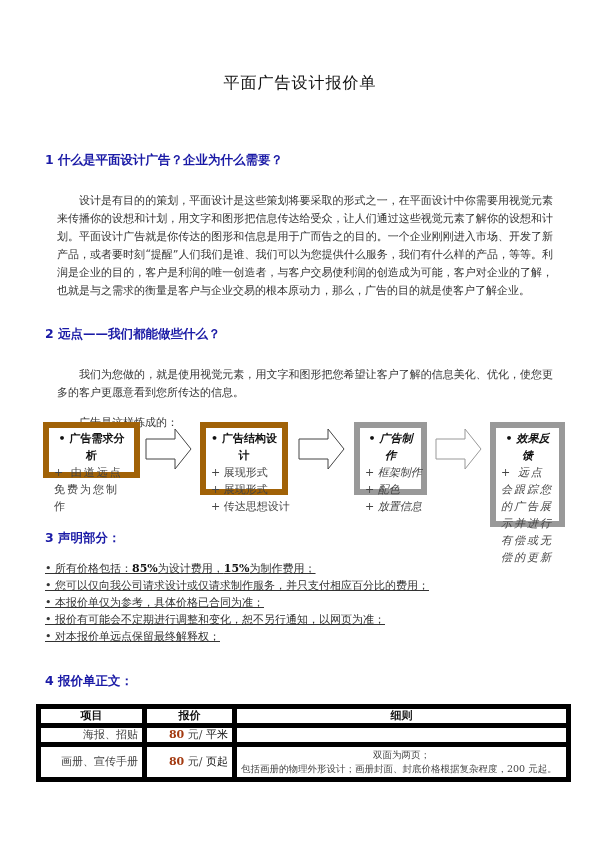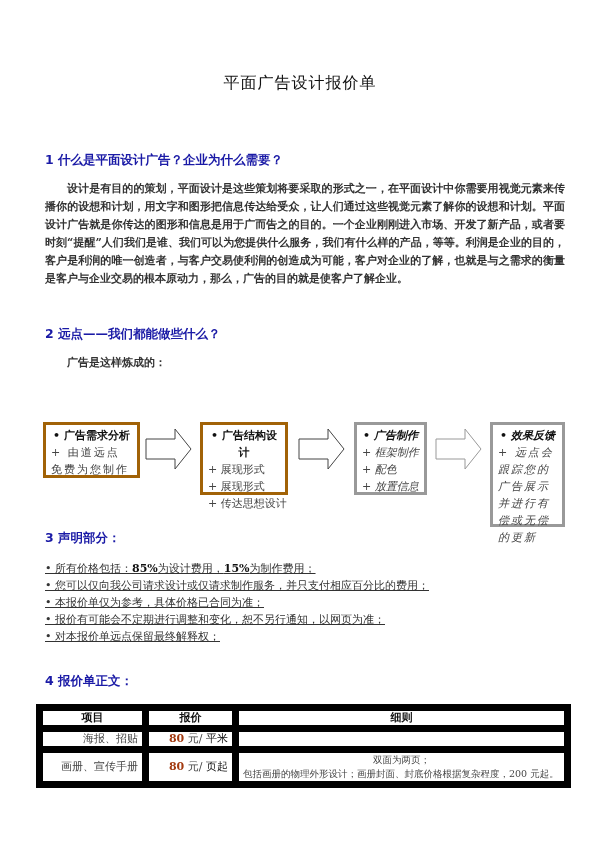--- a/index.html
+++ b/index.html
@@ -15,46 +15,46 @@
   }
   .h {
     position: absolute; left: 45px;
     font-family: "DejaVu Sans", "Liberation Sans", sans-serif;
     font-weight: bold; font-size: 12.5px; color: #1a1aa6;
   }
   .para {
     position: absolute; left: 45px; width: 520px;
     font-size: 11px; line-height: 18px; color: #333; text-align: justify;
   }
-  .para p { margin: 0; font-weight: bold; }
+  .para p { margin: 12px; }
   .indent { text-indent: 22px; }
 
   
   .fbox {
-    position: absolute; border: 3px solid #a16207; background: #fff;
+    position: absolute; border: 6px solid #a16207; background: #fff;
     font-size: 11px; line-height: 17px; color: #444; padding: 2px 5px;
     box-sizing: border-box;
   }
   .fbox.light { border-color: #999; font-style: italic; }
   .fbox .fhead { font-family: "DejaVu Sans", "Liberation Sans", sans-serif; font-weight: bold; color: #111; text-align: center; }
   .fbox .fitem { white-space: nowrap; }
   .fbox .fwrap { letter-spacing: 2px; }
   .arrow { position: absolute; }
 
   
   .stmt { position: absolute; left: 45px; width: 520px; font-size: 11px; line-height: 17px; color: #333; }
   .stmt .li { white-space: nowrap; text-decoration: underline; }
   .stmt b { color: #111; }
 
   
   table.quote {
     position: absolute; left: 36px; top: 704px; width: 535px;
     border-collapse: collapse; font-size: 11px; color: #444;
   }
-  table.quote th, table.quote td { border: 7px solid #000000; padding: 0 4px; }
+  table.quote th, table.quote td { border: 5px solid #000000; padding: 0 4px; }
   table.quote th {
     font-family: "DejaVu Sans", "Liberation Sans", sans-serif; font-weight: bold;
     color: #111; height: 14px; font-size: 11px; line-height: 14px;
   }
   table.quote td { height: 14px; line-height: 14px; }
   .price-num { color: #a33a10; font-weight: bold; }
   .price-unit { color: #111; font-weight: normal; font-family: "DejaVu Sans", "Liberation Sans", sans-serif; }
   .r { text-align: right; }
   .c { text-align: center; }
   .detail { font-size: 9.5px; line-height: 16px; color: #444; }
@@ -64,20 +64,21 @@
 
 <div class="title">平面广告设计报价单</div>
 
 <div class="h" style="top:152px;">1  什么是平面设计广告？企业为什么需要？</div>
 <div class="para" style="top:180px;">
   <p class="indent">设计是有目的的策划，平面设计是这些策划将要采取的形式之一，在平面设计中你需要用视觉元素来传播你的设想和计划，用文字和图形把信息传达给受众，让人们通过这些视觉元素了解你的设想和计划。平面设计广告就是你传达的图形和信息是用于广而告之的目的。一个企业刚刚进入市场、开发了新产品，或者要时刻“提醒”人们我们是谁、我们可以为您提供什么服务，我们有什么样的产品，等等。利润是企业的目的，客户是利润的唯一创造者，与客户交易使利润的创造成为可能，客户对企业的了解，也就是与之需求的衡量是客户与企业交易的根本原动力，那么，广告的目的就是使客户了解企业。</p>
 </div>
 
 <div class="h" style="top:326px;">2  远点——我们都能做些什么？</div>
 <div class="para" style="top:354px;">
+  <p class="indent">我们为您做的，就是使用视觉元素，用文字和图形把您希望让客户了解的信息美化、优化，使您更多的客户更愿意看到您所传达的信息。</p>
   <p class="indent">广告是这样炼成的：</p>
 </div>
 
 <div>
   <div class="fbox" style="left:43px; top:422px; width:97px; height:56px;">
     <div class="fhead">• 广告需求分析</div>
     <div class="fwrap">+ 由道远点免费为您制作</div>
   </div>
 
   <svg class="arrow" style="left:145px; top:428px;" width="48" height="42" viewBox="0 0 48 42">

